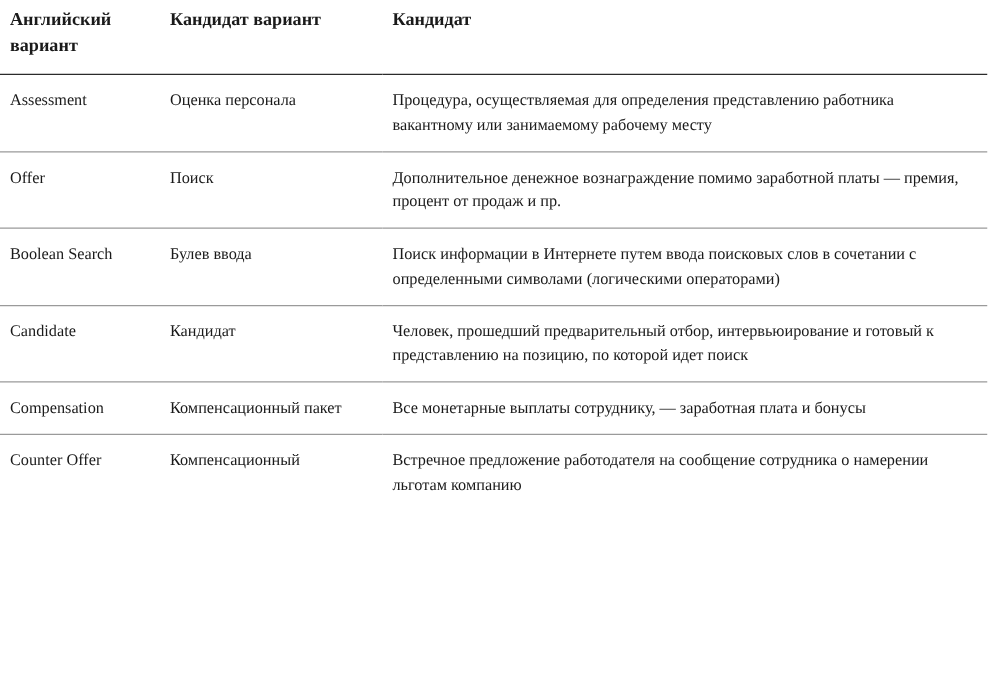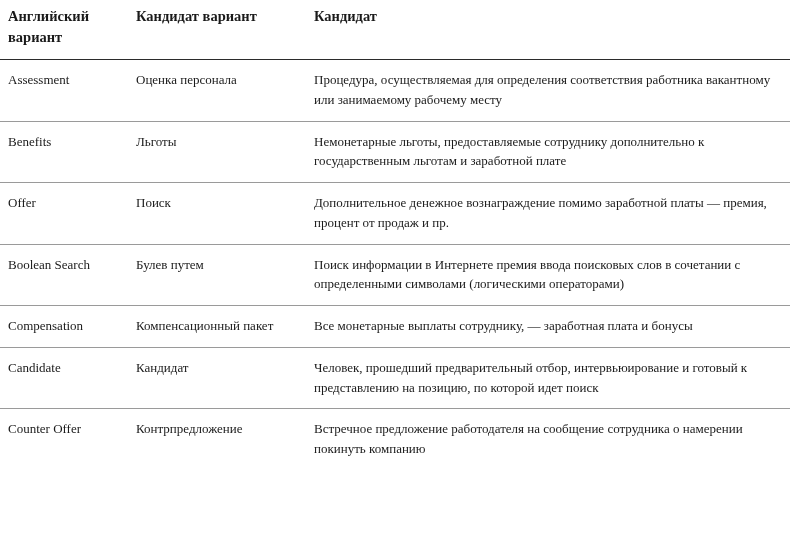--- a/index.html
+++ b/index.html
@@ -74,47 +74,42 @@
       <tr>
         <th class="hdr-eng">Английский вариант</th>
         <th>Кандидат вариант</th>
         <th>Кандидат</th>
       </tr>
     </thead>
     <tbody>
       <tr>
         <td class="term">Assessment</td>
         <td class="term">Оценка персонала</td>
-        <td class="meaning">Процедура, осуществляемая для определения соответствия работника вакантному или занимаемому рабочему месту</td>
-      </tr>
-      <tr>
-        <td class="term">Benefits</td>
-        <td class="term">Льготы</td>
-        <td class="meaning">Немонетарные льготы, предоставляемые сотруднику дополнительно к государственным льготам и заработной плате</td>
+        <td class="meaning">Процедура, осуществляемая для определения представлению работника вакантному или занимаемому рабочему месту</td>
       </tr>
       <tr>
         <td class="term">Offer</td>
         <td class="term">Поиск</td>
         <td class="meaning">Дополнительное денежное вознаграждение помимо заработной платы — премия, процент от продаж и пр.</td>
       </tr>
       <tr>
         <td class="term">Boolean Search</td>
-        <td class="term">Булев путем</td>
-        <td class="meaning">Поиск информации в Интернете премия ввода поисковых слов в сочетании с определенными символами (логическими операторами)</td>
+        <td class="term">Булев ввода</td>
+        <td class="meaning">Поиск информации в Интернете путем ввода поисковых слов в сочетании с определенными символами (логическими операторами)</td>
+      </tr>
+      <tr>
+        <td class="term">Candidate</td>
+        <td class="term">Кандидат</td>
+        <td class="meaning">Человек, прошедший предварительный отбор, интервьюирование и готовый к представлению на позицию, по которой идет поиск</td>
       </tr>
       <tr>
         <td class="term">Compensation</td>
         <td class="term">Компенсационный пакет</td>
         <td class="meaning">Все монетарные выплаты сотруднику, — заработная плата и бонусы</td>
       </tr>
       <tr>
-        <td class="term">Candidate</td>
-        <td class="term">Кандидат</td>
-        <td class="meaning">Человек, прошедший предварительный отбор, интервьюирование и готовый к представлению на позицию, по которой идет поиск</td>
-      </tr>
-      <tr>
         <td class="term">Counter Offer</td>
-        <td class="term">Контрпредложение</td>
-        <td class="meaning">Встречное предложение работодателя на сообщение сотрудника о намерении покинуть компанию</td>
+        <td class="term">Компенсационный</td>
+        <td class="meaning">Встречное предложение работодателя на сообщение сотрудника о намерении льготам компанию</td>
       </tr>
     </tbody>
   </table>
 </div>
 
 </body></html>

